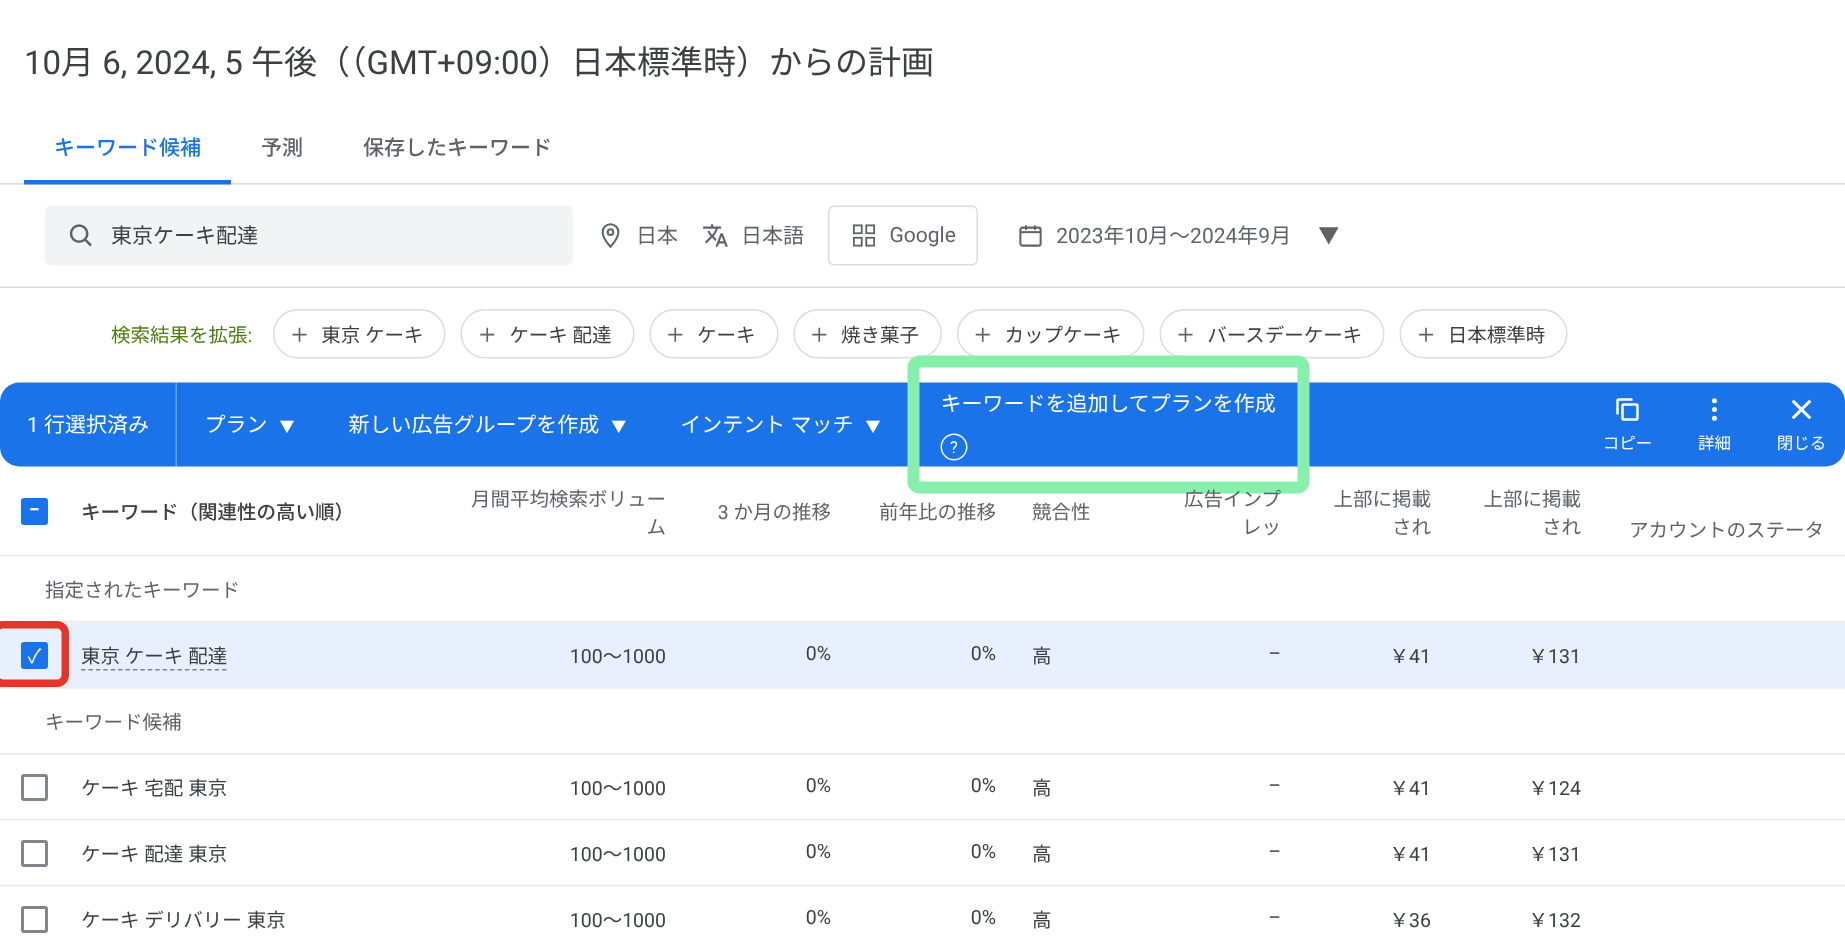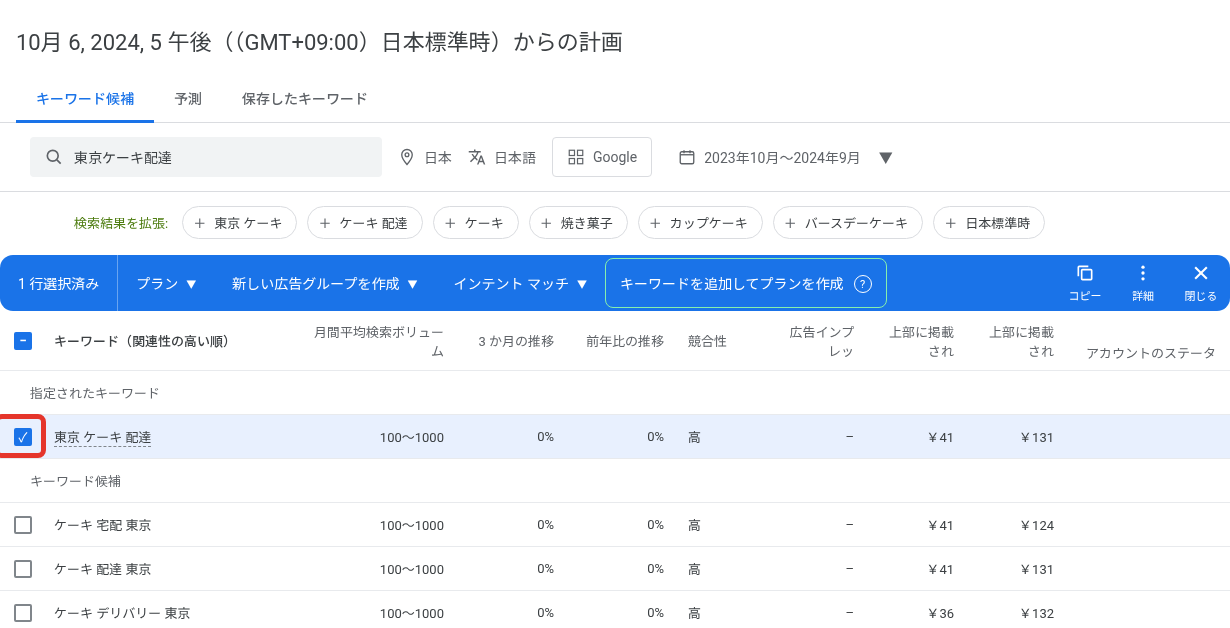--- a/index.html
+++ b/index.html
@@ -106,27 +106,28 @@
   display: flex;
   align-items: center;
   gap: 8px;
   padding: 0 18px;
   height: 100%;
   white-space: nowrap;
 }
 .selected-count { border-right: 1px solid rgba(255,255,255,0.35); }
 .dropdown-arrow { font-size: 10px; }
 .highlighted {
-  border: 1px solid #86efac;
+  border: 8px solid #86efac;
   border-radius: 8px;
   margin: -4px 0;
   padding: 14px 14px;
   display: flex;
-  align-items: flex-end;
+  align-items: flex-start;
   gap: 10px;
+  flex-direction: column;
 }
 .help-circle {
   display: inline-flex;
   align-items: center;
   justify-content: center;
   width: 18px; height: 18px;
   border: 1.5px solid #fff;
   border-radius: 50%;
   font-size: 11px;
 }

